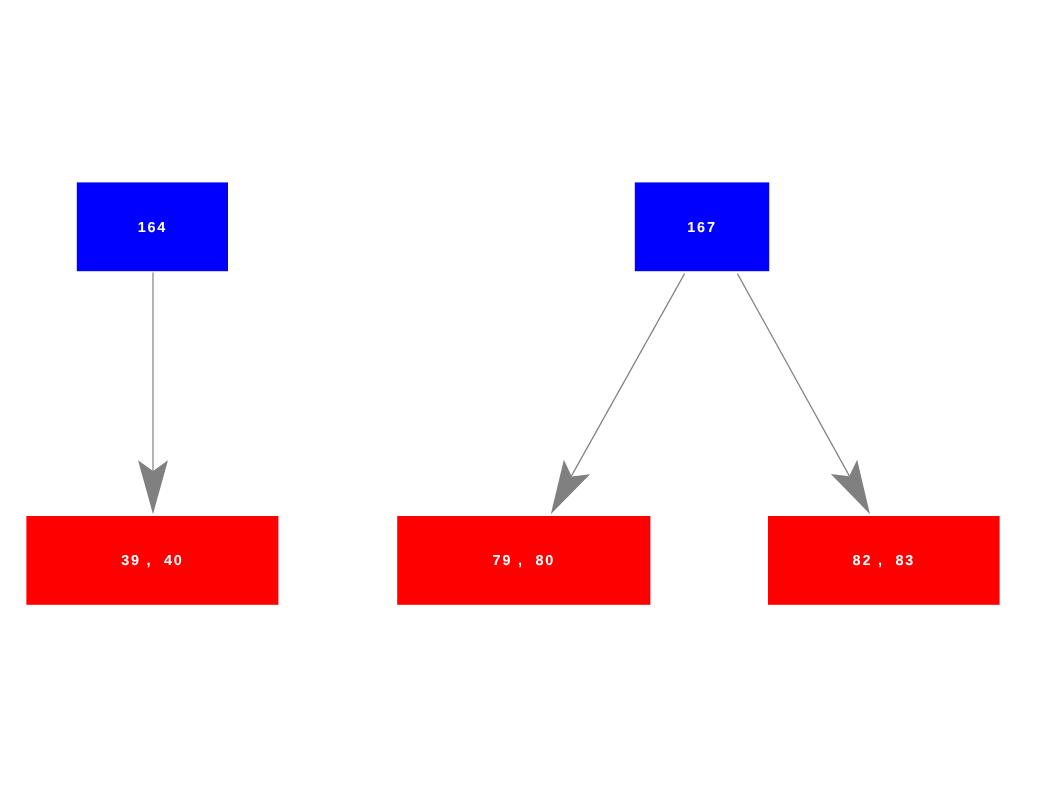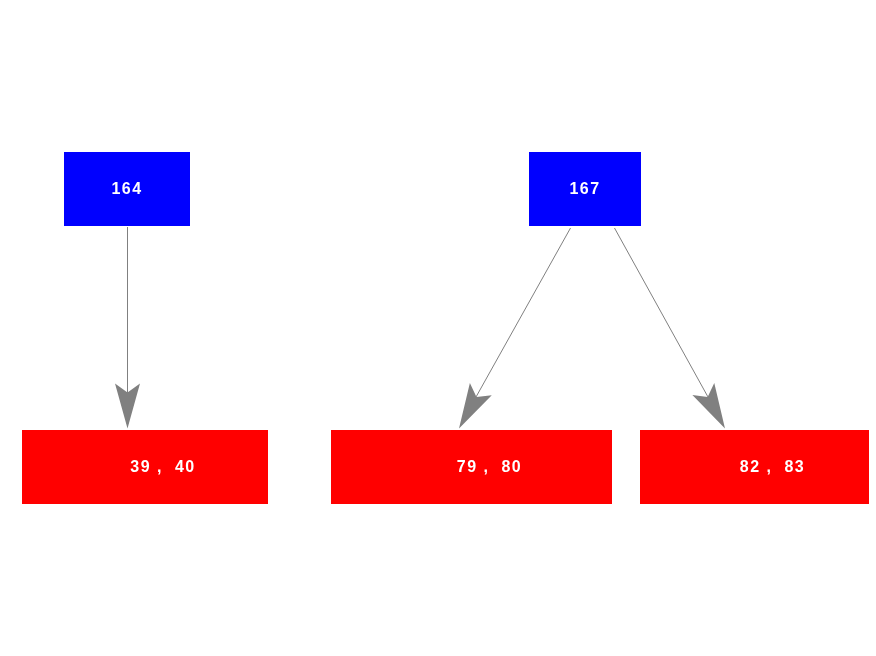--- a/index.html
+++ b/index.html
@@ -21,32 +21,32 @@
     top: 0;
     width: 876px;
     height: 656px;
   }
   .node {
     position: absolute;
     display: flex;
     align-items: center;
     justify-content: center;
     color: #ffffff;
-    font-size: 16px;
+    font-size: 12px;
     font-weight: bold;
     letter-spacing: 1.5px;
     white-space: pre;
   }
   .node-internal { background: #0000ff; }
-  .node-leaf     { background: #ff0000; padding-left: 36px; }
+  .node-leaf     { background: #ff0000; }
 
   .n164   { left: 64px;  top: 152px; width: 126px; height: 74px; }
   .n167   { left: 529px; top: 152px; width: 112px; height: 74px; }
   .leaf1  { left: 22px;  top: 430px; width: 210px; height: 74px; }
-  .leaf2  { left: 331px; top: 430px; width: 245px; height: 74px; }
+  .leaf2  { left: 331px; top: 430px; width: 211px; height: 74px; }
   .leaf3  { left: 640px; top: 430px; width: 193px; height: 74px; }
 </style>
 </head>
 <body>
 
 <div class="canvas">
 
   <svg class="edges-layer" viewBox="0 0 876 656">
 
     <g>

